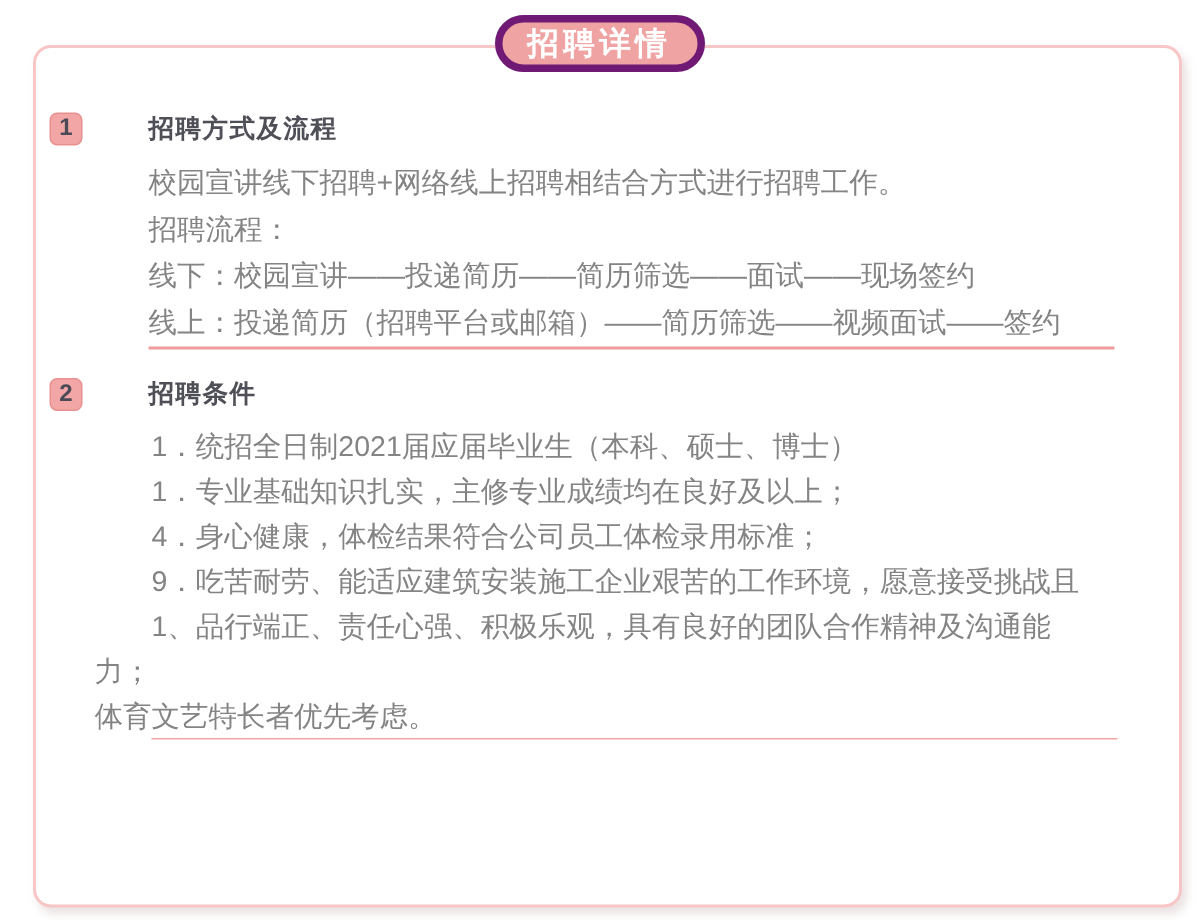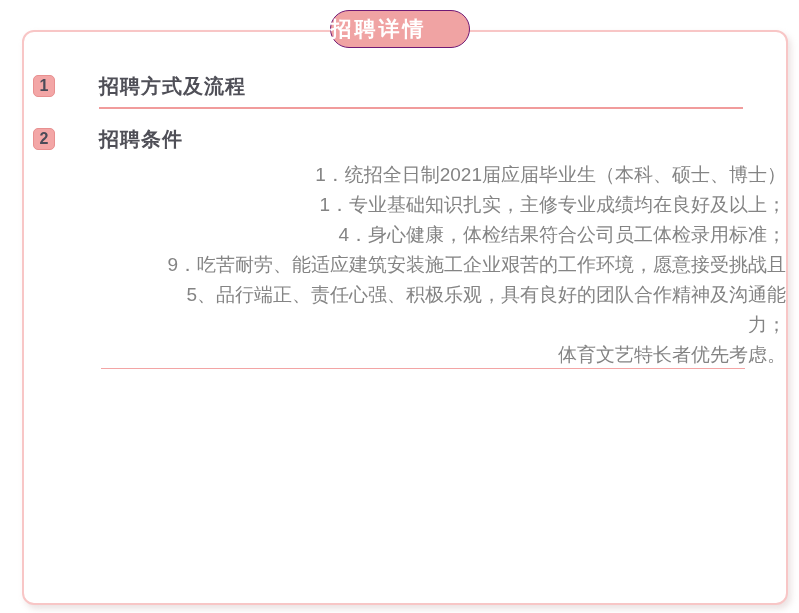--- a/index.html
+++ b/index.html
@@ -18,23 +18,23 @@
     position:relative;
     font-family:"Liberation Sans","DejaVu Sans",sans-serif;
     overflow:hidden;
   }
   .title-pill{
     position:absolute;
     top:10px;left:50%;
     transform:translateX(-50%);
     width:140px;height:38px;
     background:var(--accent-pink);
-    border:1px solid #701a75;
+    border:5px solid #701a75;
     border-radius:20px;
-    display:flex;align-items:center;
+    display:flex;align-items:center;justify-content:center;
     z-index:3;
   }
   .title-pill span{
     color:#ffffff;
     font-size:21px;
     font-weight:bold;
     letter-spacing:3px;
   }
   .panel{
     position:absolute;
@@ -59,21 +59,21 @@
     left:-66px;top:0;
     width:22px;height:22px;
     background:var(--badge-bg);
     border:1px solid var(--badge-border);
     border-radius:5px;
     color:#4b4b58;
     font-size:16px;font-weight:bold;
     display:flex;align-items:center;justify-content:center;
   }
   .sec-title{
-    font-size:20px;
+    font-size:17px;
     font-weight:bold;
     color:var(--heading-text);
     line-height:22px;
     letter-spacing:1px;
   }
   .sec1-body{
     margin-left:75px;
     color:var(--body-text);
     font-size:19px;
   }
@@ -94,39 +94,44 @@
   }
   .sec2-body{
     margin-left:39px;
     color:var(--body-text);
     font-size:19px;
   }
   .sec2-body .line{
     height:30px;
     line-height:30px;
     white-space:nowrap;
-    text-align:right;
   }
   .sec2-body .line.first{
     padding-left:38px;
   }
 </style>
 </head>
 <body>
 
 <div class="title-pill">
   <span>招聘详情</span>
 </div>
 
 <div class="panel">
 
   <section>
     <div class="sec-header first">
       <span class="num-badge">1</span>
       <h2 class="sec-title">招聘方式及流程</h2>
+    </div>
+    <div class="sec1-body">
+      <div class="line">校园宣讲线下招聘+网络线上招聘相结合方式进行招聘工作。</div>
+      <div class="line">招聘流程：</div>
+      <div class="line">线下：校园宣讲——投递简历——简历筛选——面试——现场签约</div>
+      <div class="line">线上：投递简历（招聘平台或邮箱）——简历筛选——视频面试——签约</div>
     </div>
   </section>
 
   <div class="divider"></div>
 
   <section>
     <div class="sec-header second">
       <span class="num-badge">2</span>
       <h2 class="sec-title">招聘条件</h2>
     </div>
@@ -137,21 +142,21 @@
       <div>
         <div class="line first">1．专业基础知识扎实，主修专业成绩均在良好及以上；</div>
       </div>
       <div>
         <div class="line first">4．身心健康，体检结果符合公司员工体检录用标准；</div>
       </div>
       <div>
         <div class="line first">9．吃苦耐劳、能适应建筑安装施工企业艰苦的工作环境，愿意接受挑战且</div>
       </div>
       <div>
-        <div class="line first">5、品行端正、责任心强、积极乐观，具有良好的团队合作精神及沟通能</div>
+        <div class="line first">1、品行端正、责任心强、积极乐观，具有良好的团队合作精神及沟通能</div>
         <div class="line">力；</div>
       </div>
       <div>
         <div class="line">体育文艺特长者优先考虑。</div>
       </div>
     </div>
   </section>
 
   <div class="divider bottom"></div>
 

